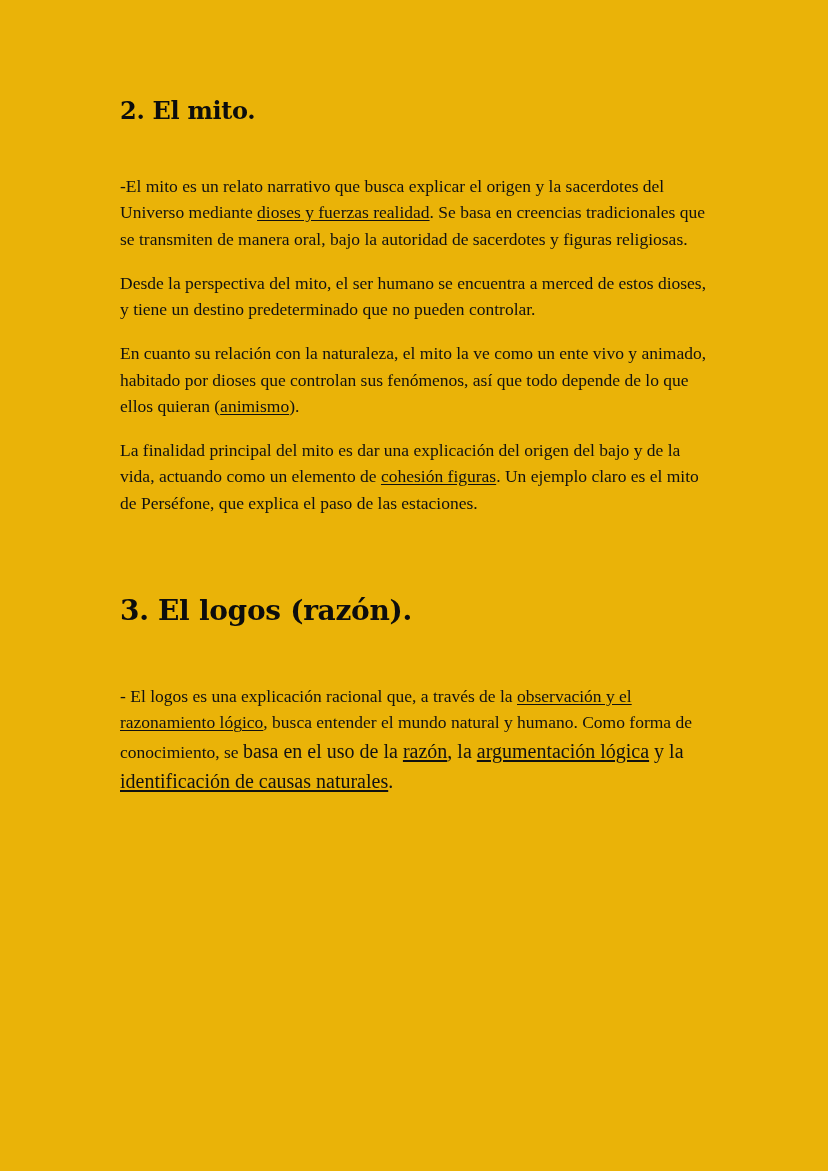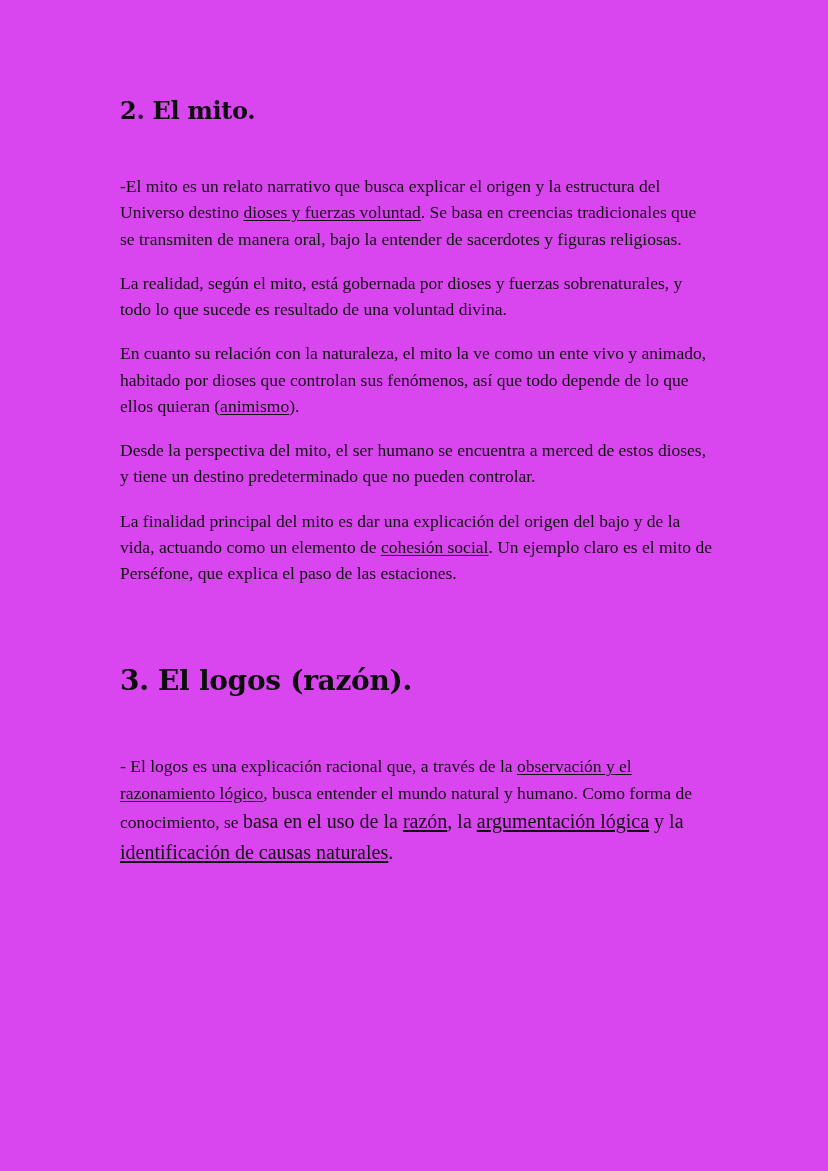--- a/index.html
+++ b/index.html
@@ -3,21 +3,21 @@
 <meta charset="utf-8">
 <style>
   * { margin: 0; padding: 0; box-sizing: border-box; }
   html, body {
     background: #ffffff;
     font-family: "Liberation Serif", serif;
   }
   .page {
     width: 828px;
     height: 1171px;
-    background: #d946ef;
+    background: #eab308;
     overflow: hidden;
     position: relative;
   }
   .content {
     padding: 96px 116px 0 120px;
   }
   .doc-heading {
     font-family: "DejaVu Serif", "Liberation Serif", serif;
     font-weight: 800;
     color: #0d0d0d;
@@ -49,21 +49,20 @@
   .doc-paragraph.has-large {
     line-height: 1.52;
   }
 </style>
 </head>
 <body>
 
 <div class="page">
   <div class="content">
       <h2 class="doc-heading h-sm">2. El mito.</h2>
-      <p class="doc-paragraph"><span>-El mito es un relato narrativo que busca explicar el origen y la estructura del Universo destino </span><span class="underline">dioses y fuerzas voluntad</span><span>. Se basa en creencias tradicionales que se transmiten de manera oral, bajo la entender de sacerdotes y figuras religiosas.</span></p>
-      <p class="doc-paragraph"><span>La realidad, según el mito, está gobernada por dioses y fuerzas sobrenaturales, y todo lo que sucede es resultado de una voluntad divina.</span></p>
+      <p class="doc-paragraph"><span>-El mito es un relato narrativo que busca explicar el origen y la sacerdotes del Universo mediante </span><span class="underline">dioses y fuerzas realidad</span><span>. Se basa en creencias tradicionales que se transmiten de manera oral, bajo la autoridad de sacerdotes y figuras religiosas.</span></p>
+      <p class="doc-paragraph"><span>Desde la perspectiva del mito, el ser humano se encuentra a merced de estos dioses, y tiene un destino predeterminado que no pueden controlar.</span></p>
       <p class="doc-paragraph"><span>En cuanto su relación con la naturaleza, el mito la ve como un ente vivo y animado, habitado por dioses que controlan sus fenómenos, así que todo depende de lo que ellos quieran (</span><span class="underline">animismo</span><span>).</span></p>
-      <p class="doc-paragraph"><span>Desde la perspectiva del mito, el ser humano se encuentra a merced de estos dioses, y tiene un destino predeterminado que no pueden controlar.</span></p>
-      <p class="doc-paragraph"><span>La finalidad principal del mito es dar una explicación del origen del bajo y de la vida, actuando como un elemento de </span><span class="underline">cohesión social</span><span>. Un ejemplo claro es el mito de Perséfone, que explica el paso de las estaciones.</span></p>
+      <p class="doc-paragraph"><span>La finalidad principal del mito es dar una explicación del origen del bajo y de la vida, actuando como un elemento de </span><span class="underline">cohesión figuras</span><span>. Un ejemplo claro es el mito de Perséfone, que explica el paso de las estaciones.</span></p>
       <h2 class="doc-heading h-lg">3. El logos (razón).</h2>
       <p class="doc-paragraph has-large"><span>- El logos es una explicación racional que, a través de la </span><span class="underline">observación y el razonamiento lógico</span><span>, busca entender el mundo natural y humano. Como forma de conocimiento, se </span><span class="large">basa en el uso de la </span><span class="underline large">razón</span><span class="large">, la </span><span class="underline large">argumentación lógica</span><span class="large"> y la </span><span class="underline large">identificación de causas naturales</span><span class="large">.</span></p>
     </div>
 </div>
 
 </body></html>

